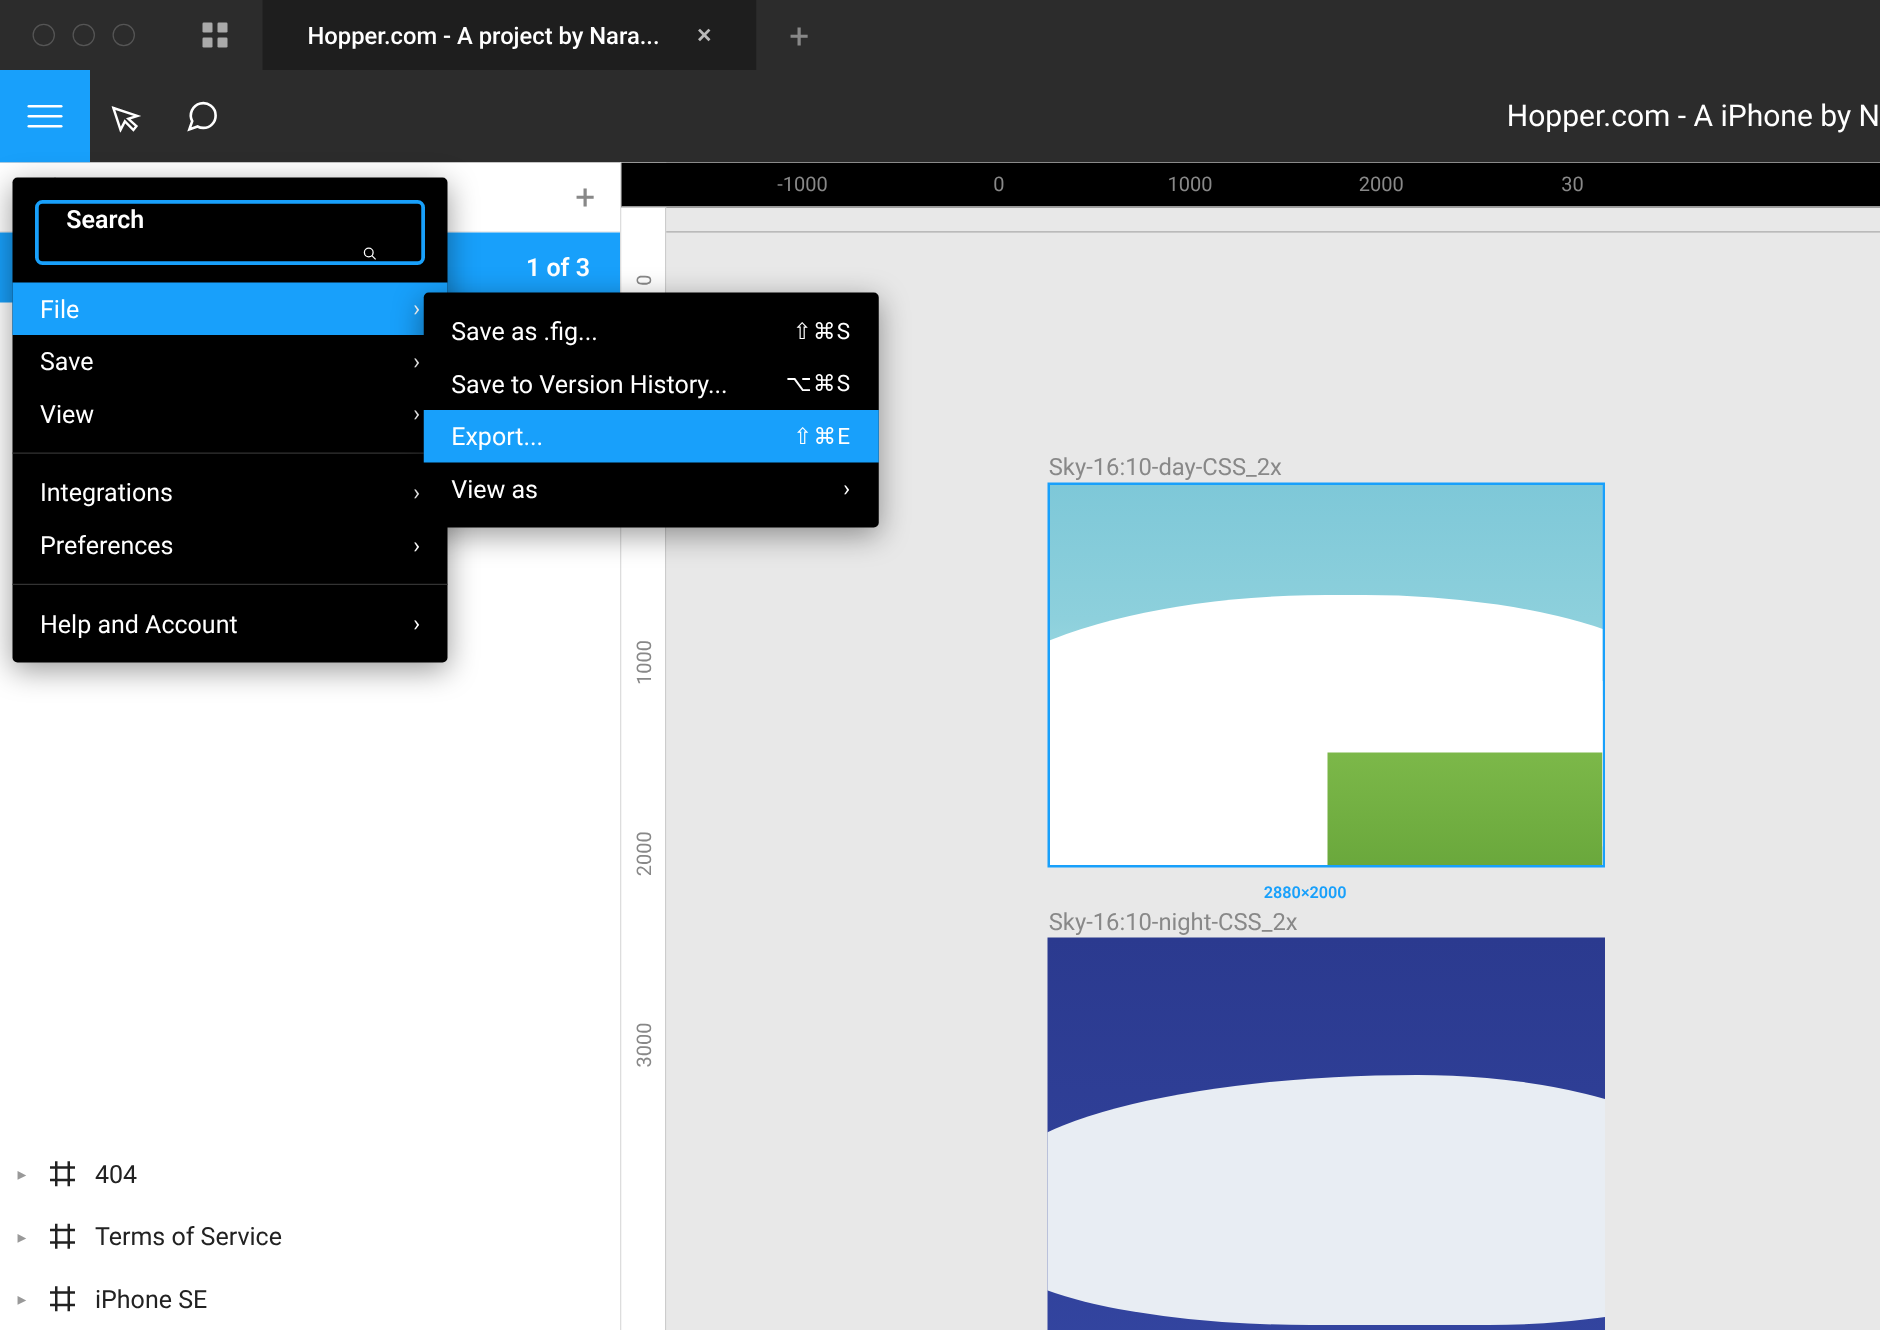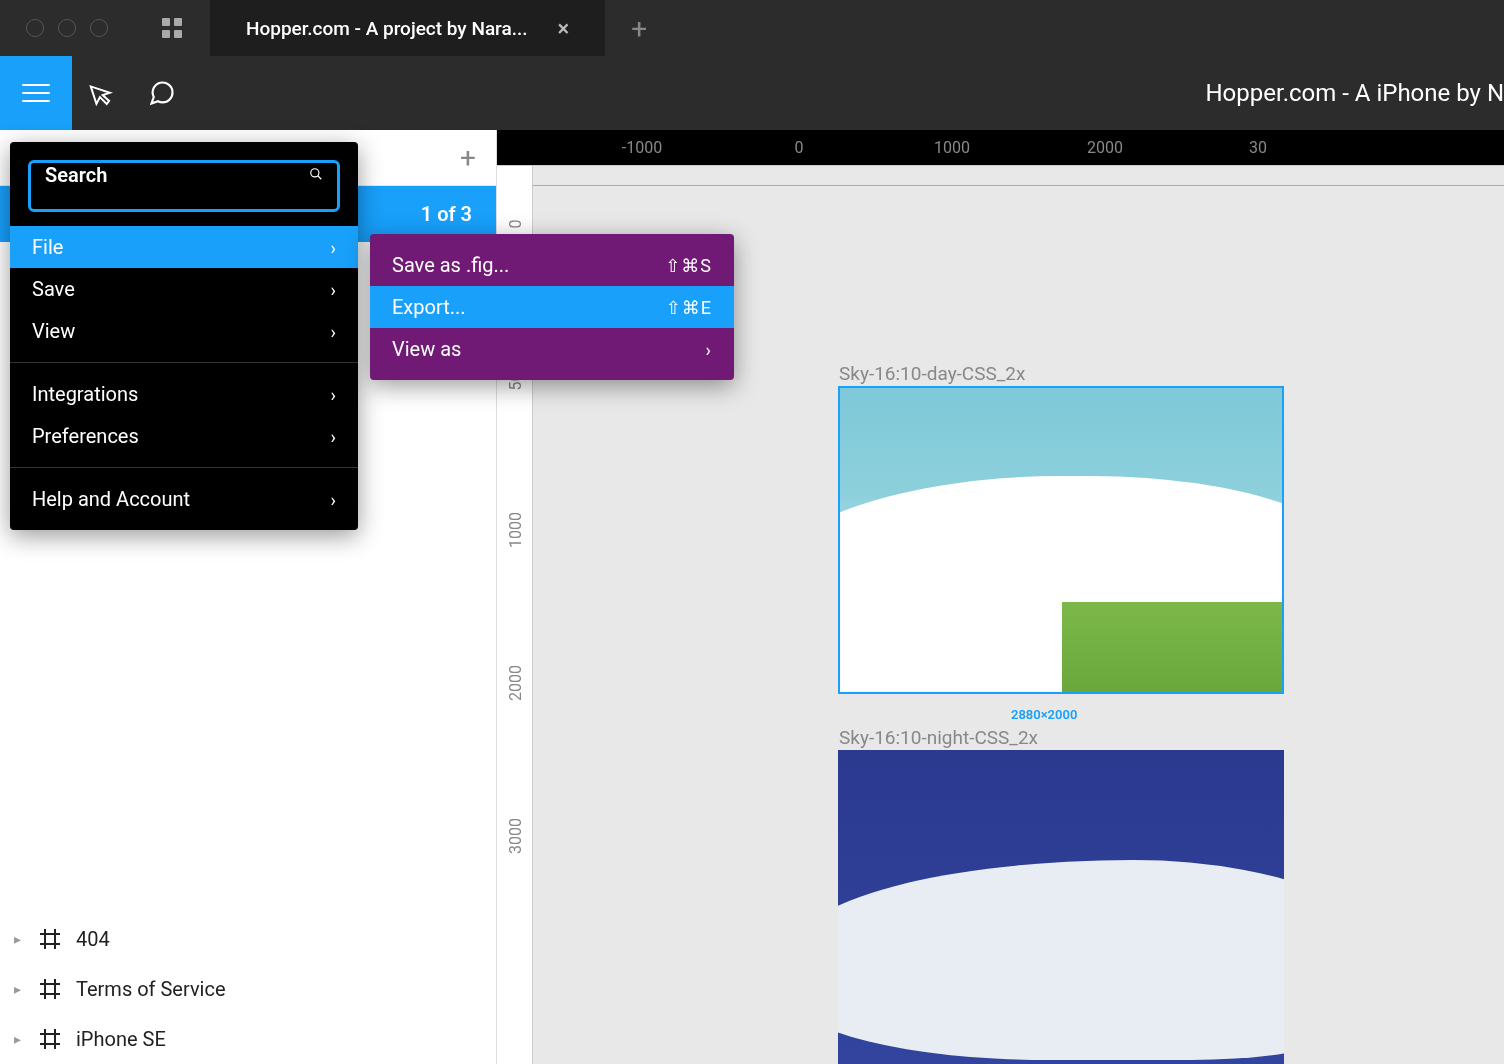--- a/index.html
+++ b/index.html
@@ -51,29 +51,29 @@
   .cloud-day { position:absolute; width:140%; height:220px; left:-20%; top:88px; background:#fff; border-radius:50% 45% 40% 50% / 120px 100px 80px 60px; filter:blur(0.3px);}
   .cloud2 { top:142px; left:-5%; border-radius:60% 55% 50% 40% / 80px 140px 100px 90px;}
   .land { position:absolute; right:0; bottom:0; width:220px; height:90px; background:linear-gradient(#7cb849 0%,#6aa83c 100%);}
   
   .sky-night { position:absolute; left:305px; top:584px; width:446px; height:500px; background:linear-gradient(#2b3a8f 0%,#374aa8 100%); overflow:hidden;}
   .cloud-night { position:absolute; width:140%; height:200px; left:-10%; top:110px; border-radius:60% 50% 40% 45% / 100px 140px 80px 70px; background:#e8edf3;}
   
   
   .menu-popup { position:absolute; left:10px; top:142px; width:348px; background:#000; border-radius:4px; box-shadow:0 6px 24px rgba(0,0,0,0.4); z-index:100; padding:18px 0 10px;}
   .menu-popup::before { content:""; position:absolute; top:-10px; left:24px; border:10px solid transparent; border-bottom-color:#000;}
-  .search-wrap { margin:0 18px 14px; border:3px solid #18a0fb; border-radius:6px; height:52px; display:flex; align-items:flex-start; padding:0 14px; gap:10px;}
+  .search-wrap { margin:0 18px 14px; border:3px solid #18a0fb; border-radius:6px; height:52px; display:flex; align-items:flex-end; padding:0 30px; gap:10px;flex-direction:column;}
   .search-wrap input { flex:1; background:transparent; border:none; color:#fff; font-size:20px; font-weight:600; outline:none;}
   .search-wrap input::placeholder { color:#fff;}
   .menu-item { height:42px; display:flex; align-items:center; padding:0 22px; color:#fff; font-size:20px; cursor:pointer; justify-content:space-between;}
   .menu-item.hi { background:#18a0fb;}
   .menu-sep { height:1px; background:#333; margin:10px 0;}
   .chev { font-size:18px;}
   
-  .submenu { position:absolute; left:370px; top:234px; width:364px; background:#701a75; border-radius:4px; box-shadow:0 6px 24px rgba(0,0,0,0.4); z-index:101; padding:10px 0;}
+  .submenu { position:absolute; left:339px; top:234px; width:364px; background:#000000; border-radius:4px; box-shadow:0 6px 24px rgba(0,0,0,0.4); z-index:101; padding:10px 0;}
   .sub-item { height:42px; display:flex; align-items:center; justify-content:space-between; padding:0 22px; color:#fff; font-size:20px; cursor:pointer;}
   .sub-item.hi { background:#18a0fb;}
   .shortcut { font-size:18px; letter-spacing:1px;}
 </style>
 </head>
 <body>
 
 <div class="tabbar">
   <div class="traffic-lights">
     <div class="traffic-light"></div>
@@ -222,20 +222,24 @@
       <span>Help and Account</span>
       <span class="chev">›</span>
     </div>
 </div>
 
 <div class="submenu" id="submenu">
     <div class="sub-item">
       <span>Save as .fig...</span>
       <span class="shortcut">⇧⌘S</span>
     </div>
+    <div class="sub-item">
+      <span>Save to Version History...</span>
+      <span class="shortcut">⌥⌘S</span>
+    </div>
     <div class="sub-item hi">
       <span>Export...</span>
       <span class="shortcut">⇧⌘E</span>
     </div>
     <div class="sub-item">
       <span>View as</span>
       <span class="shortcut">›</span>
     </div>
   </div>
 

